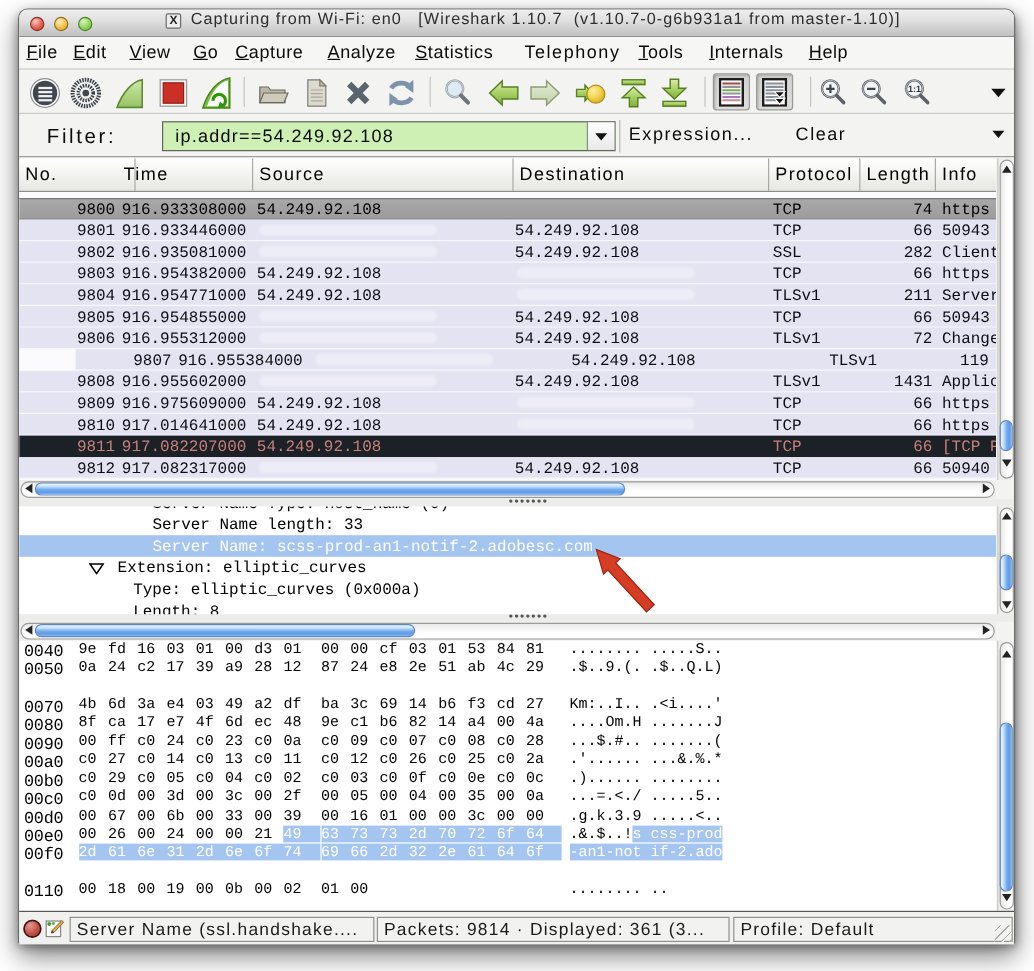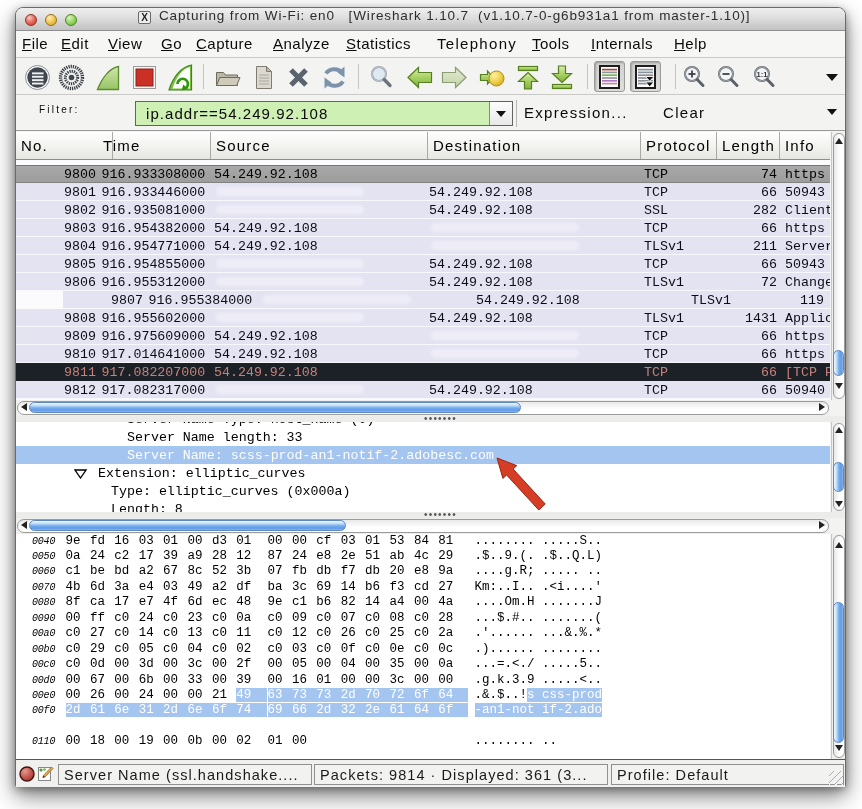--- a/index.html
+++ b/index.html
@@ -24,21 +24,21 @@
 .menubar{position:absolute;left:0;top:23px;width:829px;height:27px;background:#f6f6f4;border-bottom:1px solid #cacac8;}
 .mi{position:absolute;top:4px;font-size:15px;letter-spacing:0.5px;color:#0a0a0a;white-space:pre;}
 .mi u{text-decoration:underline;}
 
 .toolbar{position:absolute;left:0;top:51px;width:829px;height:36px;background:#f3f3f1;border-bottom:1px solid #c9c9c7;}
 .tbsep{position:absolute;top:5px;width:1px;height:25px;background:#c4c4c2;}
 .tbtn{position:absolute;top:2px;width:31px;height:31px;background:linear-gradient(#d2d2d0,#dededc);border:1px solid #9a9a98;
  border-radius:3px;box-shadow:inset 1px 1px 2px rgba(0,0,0,.25);}
 
 .filterbar{position:absolute;left:0;top:88px;width:829px;height:35px;background:#f3f3f1;border-bottom:1px solid #9c9c9a;}
-.flabel{position:absolute;left:23px;top:8px;font-size:10px;letter-spacing:2.2px;color:#0a0a0a;}
+.flabel{position:absolute;left:23px;top:8px;font-size:17px;letter-spacing:2.2px;color:#0a0a0a;}
 .fcombo{position:absolute;left:119px;top:5px;width:378px;height:25px;border:1px solid #636361;background:#cff0b4;}
 .fentry{position:absolute;left:0;top:0;width:298px;height:23px;font-size:15px;letter-spacing:1.05px;color:#0a0a0a;padding:3px 0 0 10px;white-space:pre;}
 .fbtn{position:absolute;right:0;top:0;width:23px;height:23px;background:linear-gradient(#fdfdfd,#e9e9e9);border-left:1px solid #8a8a88;}
 .fbtn:after{content:"";position:absolute;left:6px;top:9px;border:5px solid transparent;border-top:6px solid #111;}
 .ftext{position:absolute;top:8px;font-size:15px;letter-spacing:1.3px;color:#0a0a0a;white-space:pre;}
 .fdrop{position:absolute;left:811px;top:13px;border:5px solid transparent;border-top:6px solid #111;}
 
 .hdr{position:absolute;left:0;top:124px;width:814px;height:28px;background:linear-gradient(#ffffff,#f2f2ef 55%,#e6e6e2);
  border-bottom:1px solid #8e8e8c;}
 .hc{position:absolute;top:0;height:27px;border-right:1px solid #a9a9a7;}
@@ -83,21 +83,21 @@
  font-family:"Liberation Mono",monospace;font-size:13.3px;color:#000;}
 .drow{position:absolute;left:0;width:814px;height:18px;white-space:pre;}
 .drow .t{position:absolute;top:2px;}
 .dsel{background:#a4c5f0;color:#fdfdfd;}
 
 .hex{position:absolute;left:0;top:526px;width:814px;height:225px;background:#ffffff;overflow:hidden;
  font-family:"Liberation Mono",monospace;font-size:12.5px;color:#000;}
 .hrow{position:absolute;left:0;width:814px;height:15.45px;}
 .hrow > span{position:absolute;top:1px;white-space:pre;}
 .hrow > span .hl{position:static;}
-.off{left:16px;font-size:10px;top:3px !important;letter-spacing:-0.2px;font-style:italic;}
+.off{left:4px;font-size:14px;top:3px !important;letter-spacing:-0.2px;}
 .by{left:49.5px;word-spacing:1.9px;}
 .by2{word-spacing:1.9px;}
 .asc{left:458.5px;}
 .hl{background:#a4c5f0;color:#fff;}
 
 .status{position:absolute;left:0;top:751px;width:829px;height:28px;background:#f0f0ee;border-top:1px solid #555;}
 .sbox{position:absolute;top:4px;height:21px;border:1px solid #909090;background:#f2f2f0;font-size:14.5px;letter-spacing:1.05px;color:#1a1a1a;
  padding:2px 0 0 5px;white-space:pre;overflow:hidden;}
 .grip{position:absolute;left:813px;top:11px;width:14px;height:14px;overflow:hidden;
  background:repeating-linear-gradient(135deg,transparent 0 3px,#aaa 3px 4px,#f4f4f4 4px 5px);}
@@ -488,26 +488,20 @@
         <span class="by">9e fd 16 03 01 00 d3 01</span>
         <span class="by2" style="position:absolute;left:251.5px;top:1px;white-space:pre;">00 00 cf 03 01 53 84 81</span>
         <span class="asc">........ .....S..</span>
       </div>
 <div class="hrow" style="top:13.95px;">
         <span class="off">0050</span>
         <span class="by">0a 24 c2 17 39 a9 28 12</span>
         <span class="by2" style="position:absolute;left:251.5px;top:1px;white-space:pre;">87 24 e8 2e 51 ab 4c 29</span>
         <span class="asc">.$..9.(. .$..Q.L)</span>
       </div>
-<div class="hrow" style="top:29.40px;">
-        <span class="off">0060</span>
-        <span class="by">c1 be bd a2 67 8c 52 3b</span>
-        <span class="by2" style="position:absolute;left:251.5px;top:1px;white-space:pre;">07 fb db f7 db 20 e8 9a</span>
-        <span class="asc">....g.R; ..... ..</span>
-      </div>
 <div class="hrow" style="top:44.85px;">
         <span class="off">0070</span>
         <span class="by">4b 6d 3a e4 03 49 a2 df</span>
         <span class="by2" style="position:absolute;left:251.5px;top:1px;white-space:pre;">ba 3c 69 14 b6 f3 cd 27</span>
         <span class="asc">Km:..I.. .&lt;i....'</span>
       </div>
 <div class="hrow" style="top:60.30px;">
         <span class="off">0080</span>
         <span class="by">8f ca 17 e7 4f 6d ec 48</span>
         <span class="by2" style="position:absolute;left:251.5px;top:1px;white-space:pre;">9e c1 b6 82 14 a4 00 4a</span>

